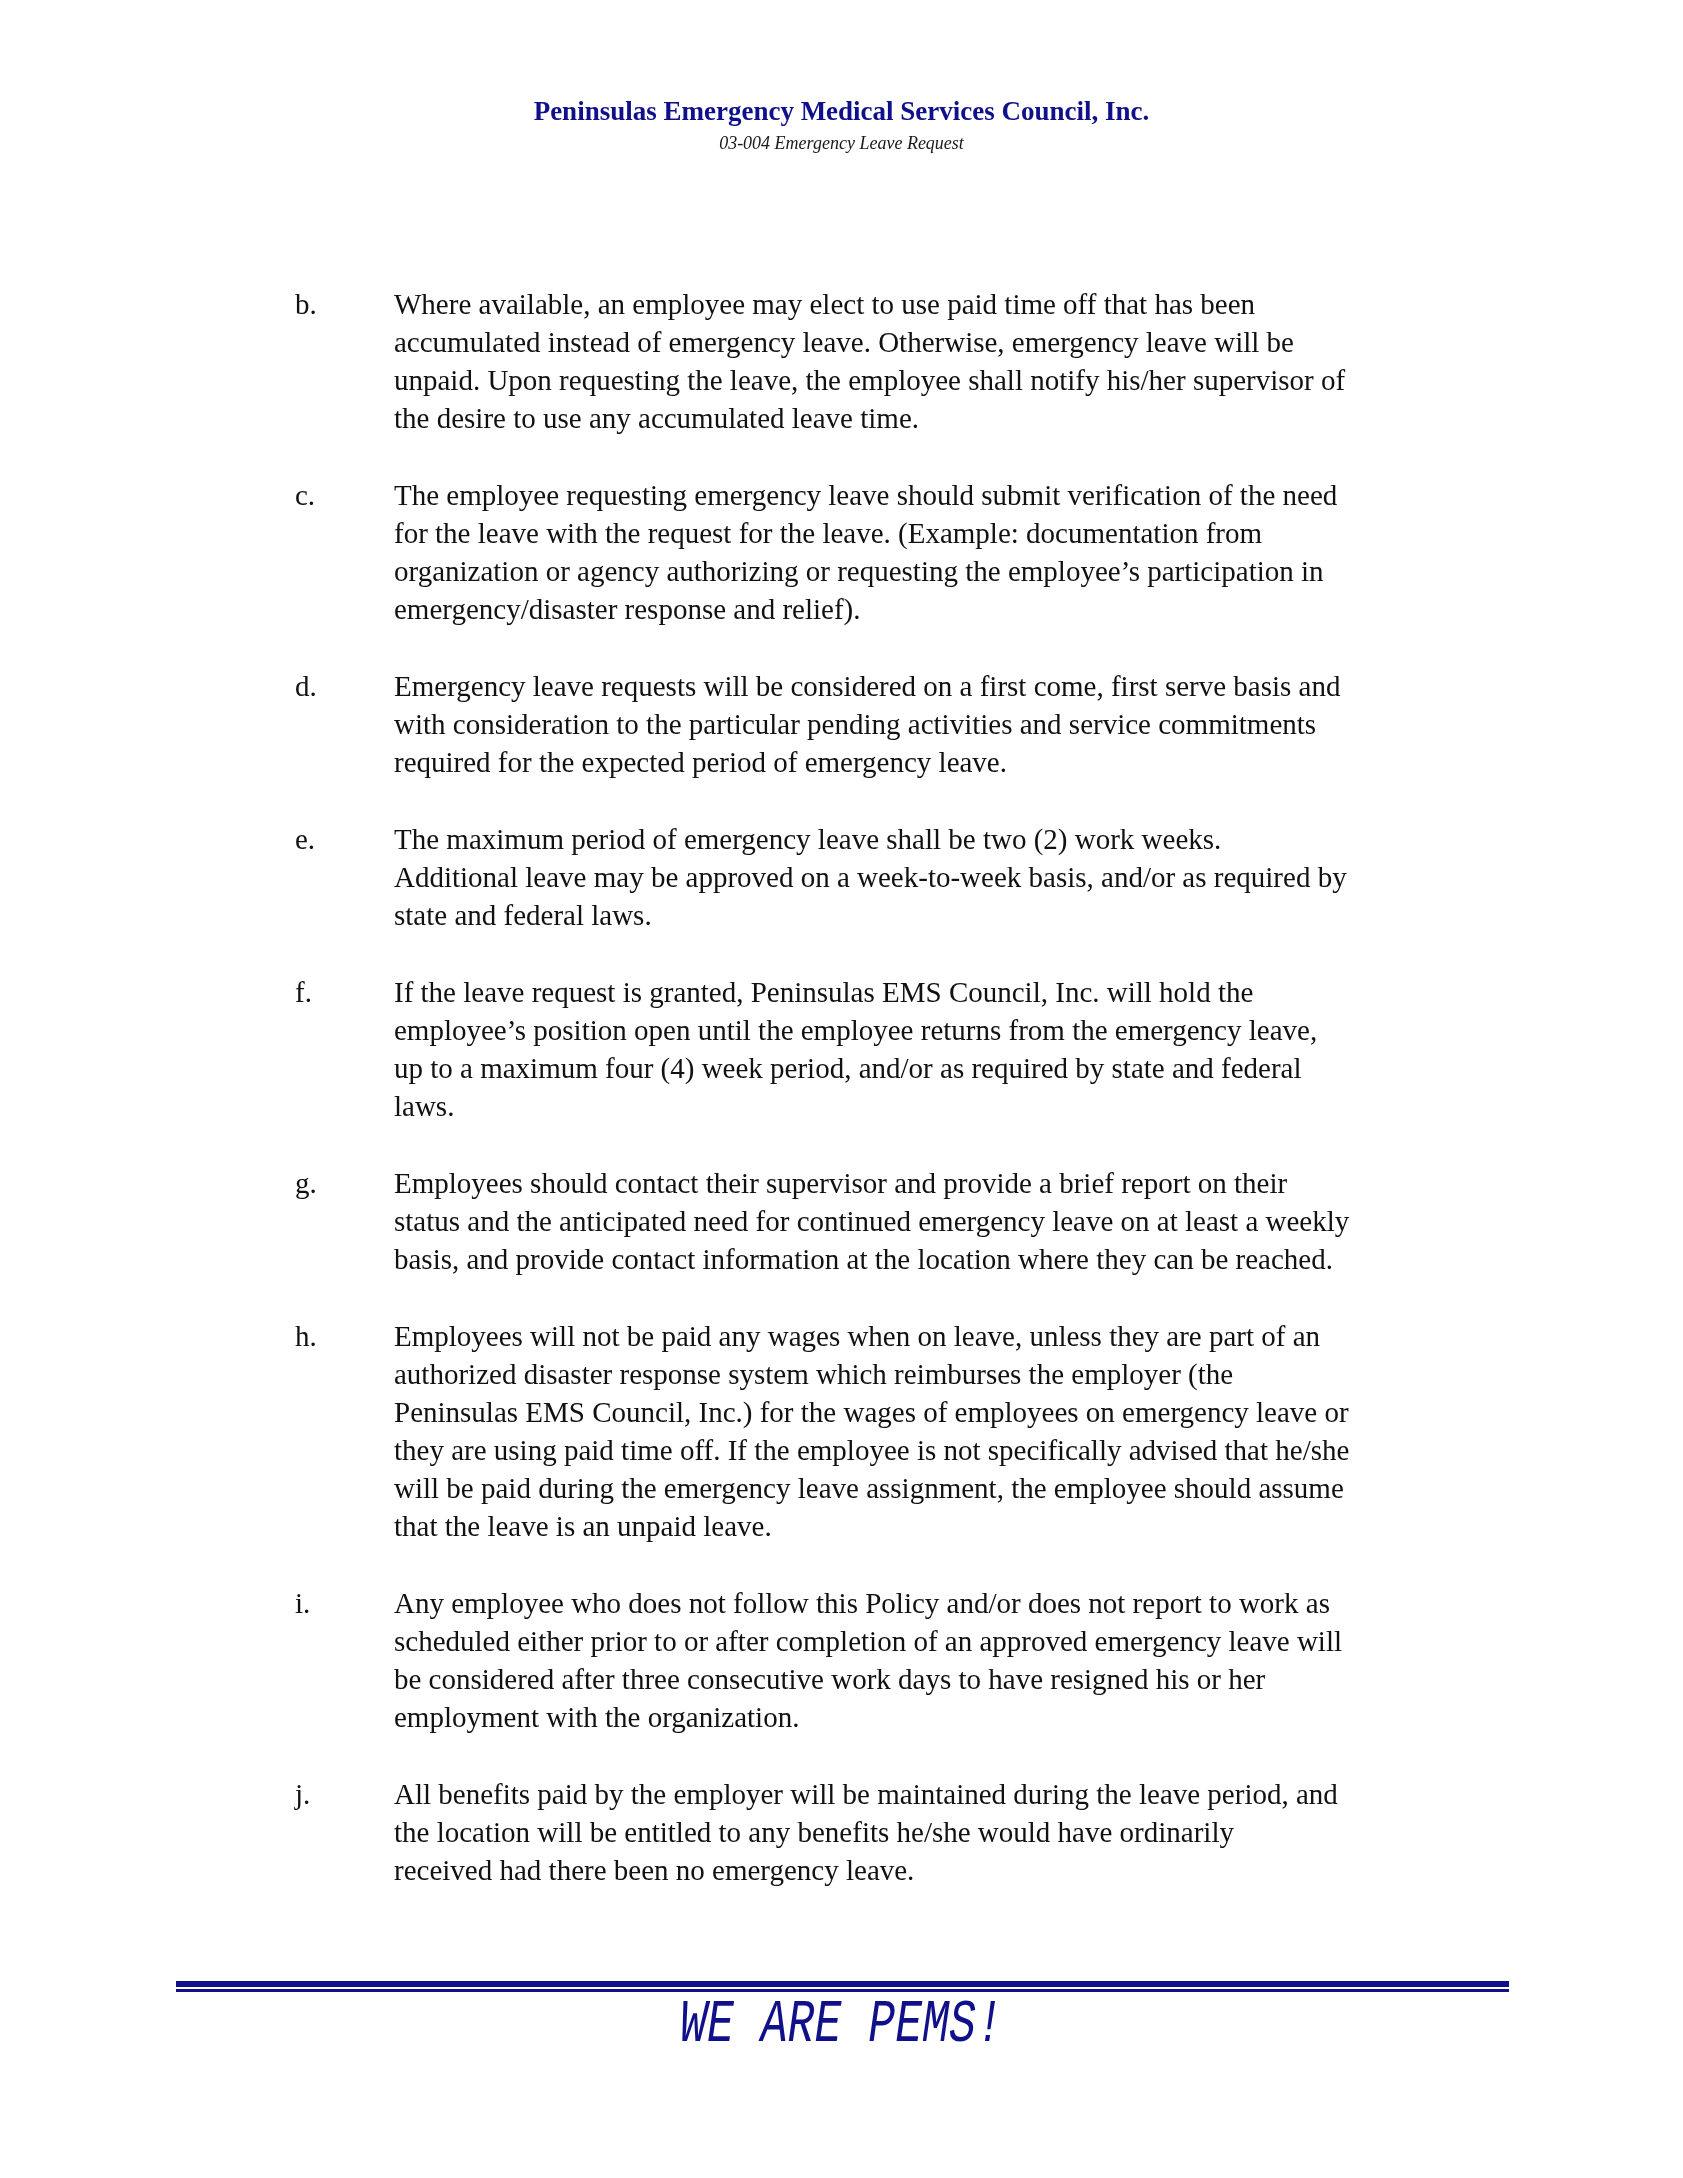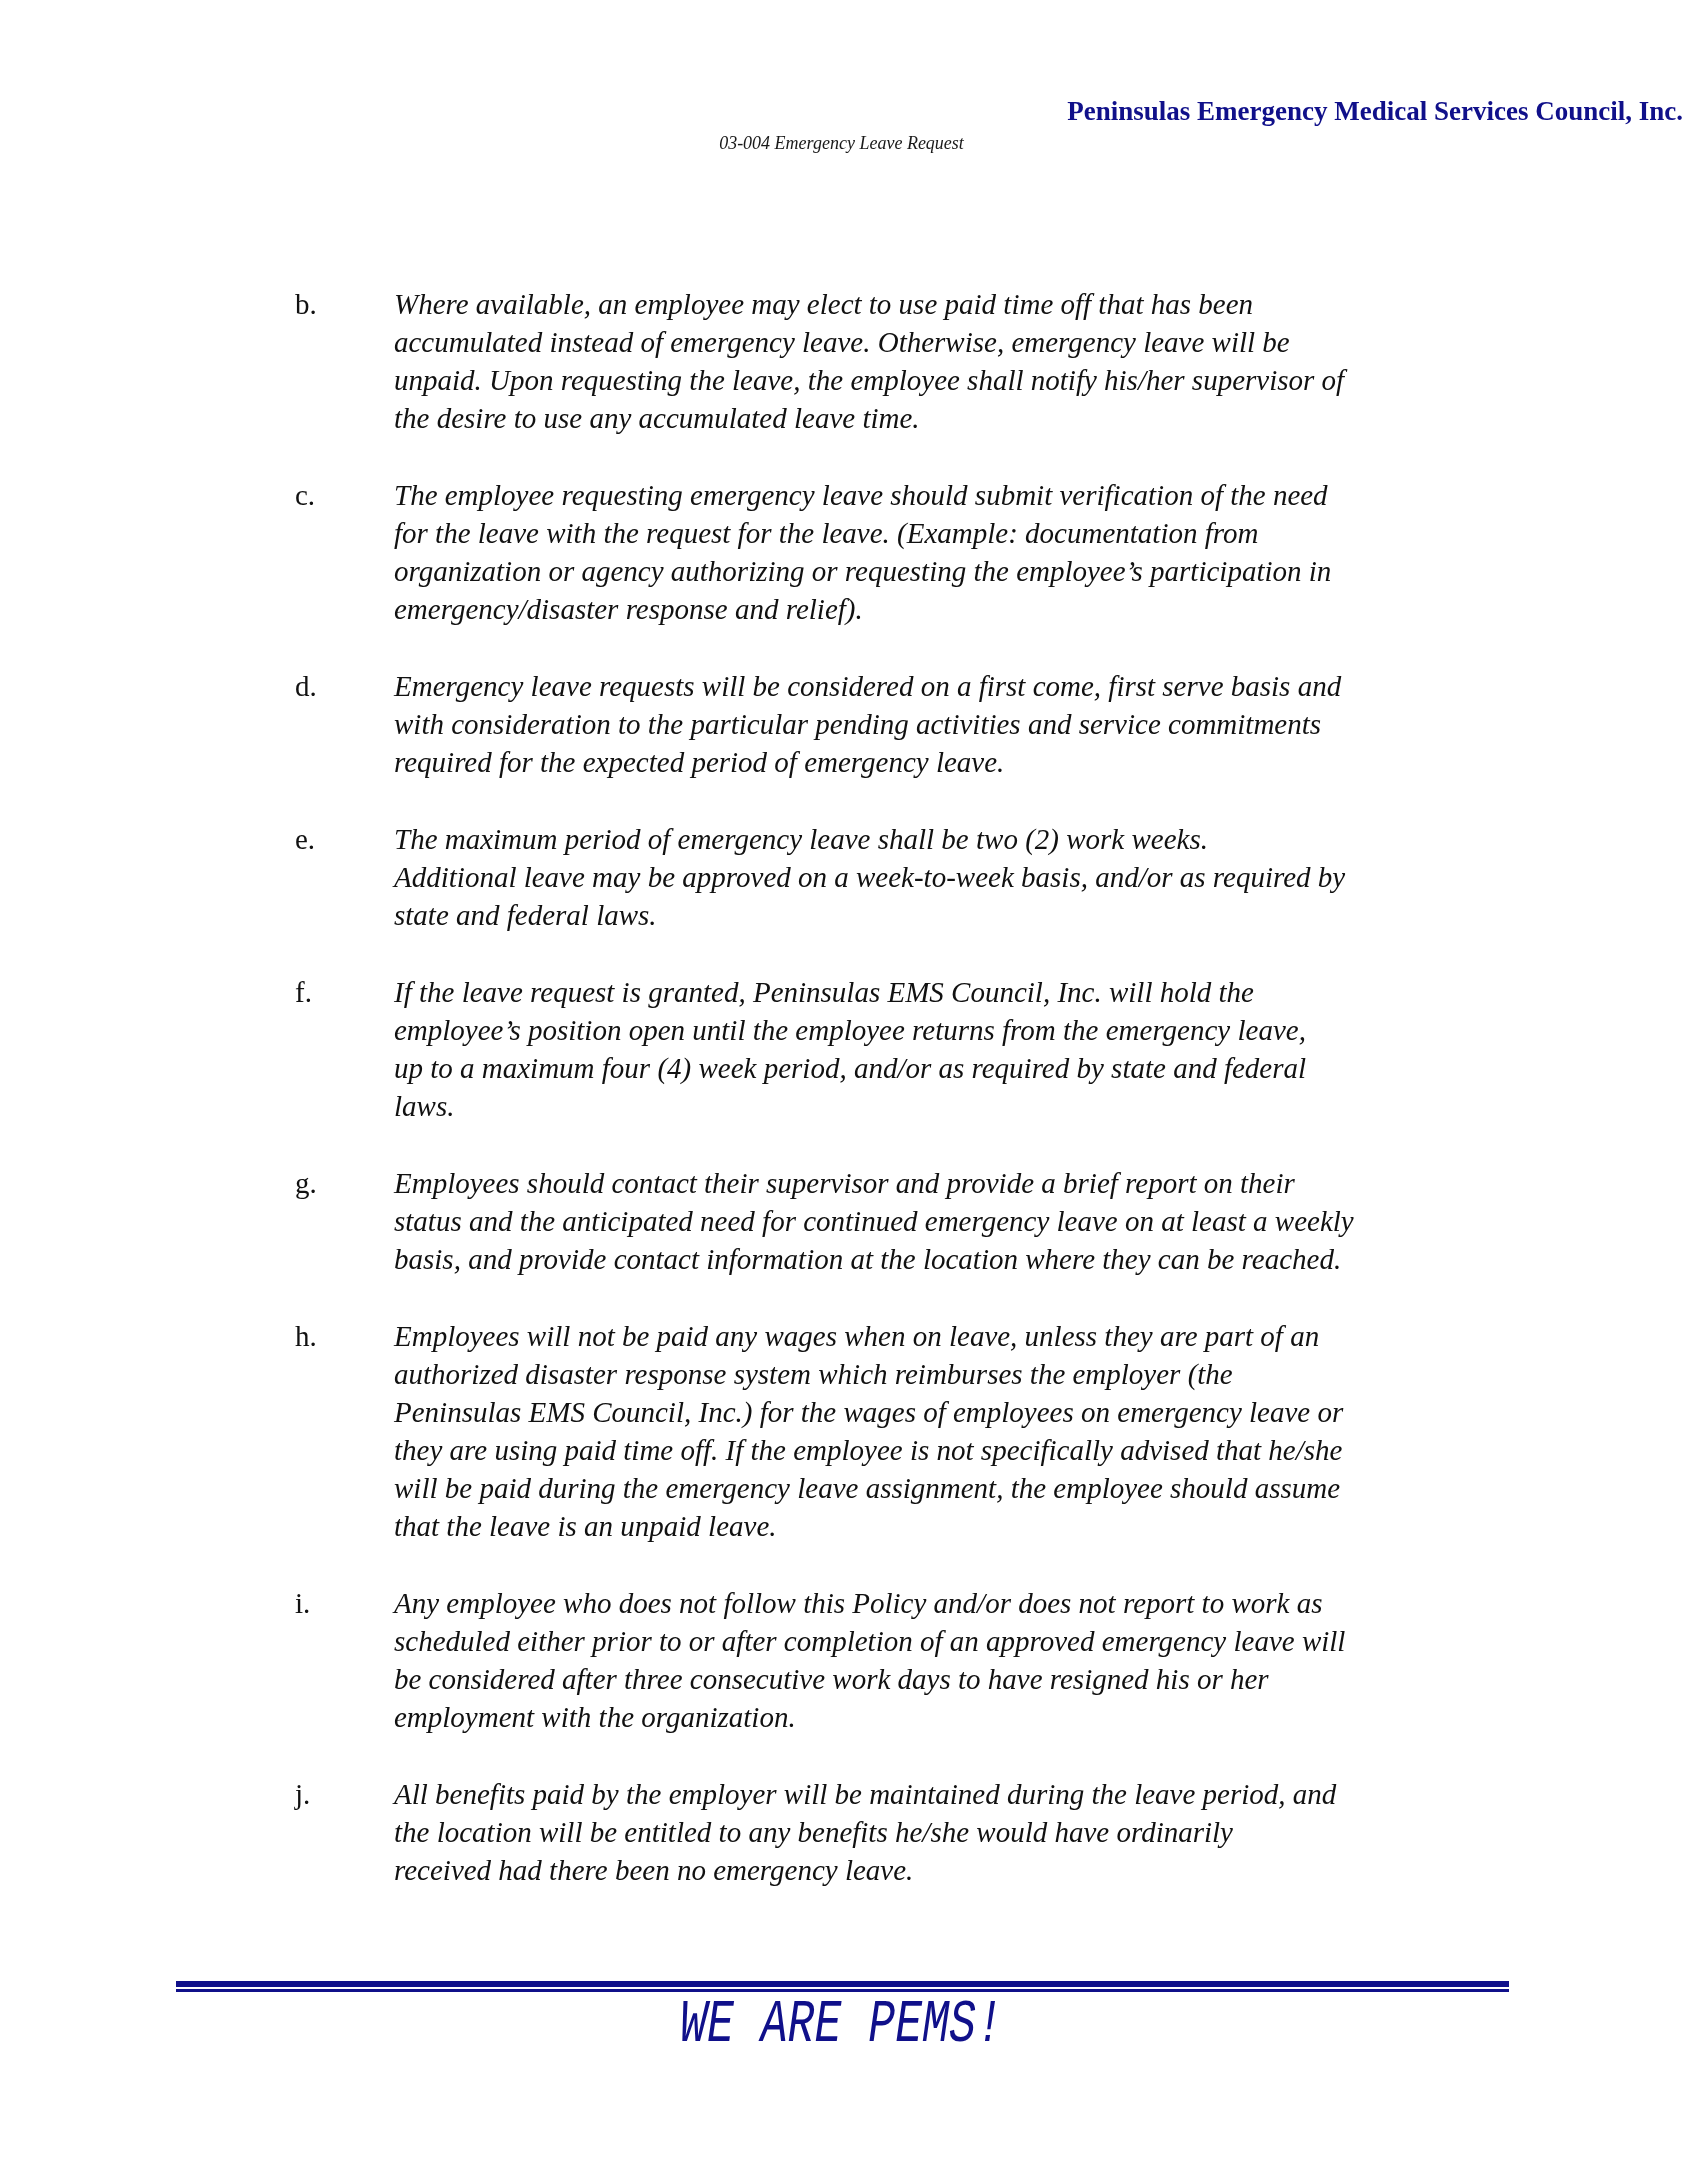--- a/index.html
+++ b/index.html
@@ -21,21 +21,20 @@
     top: 95px;
     left: 0;
     width: 100%;
     text-align: center;
   }
   .org {
     font-weight: 700;
     font-size: 27px;
     line-height: 33px;
     color: var(--navy, #10108A);
-    text-align: right;
   }
   .doc {
     font-style: italic;
     font-size: 18px;
     line-height: 31px;
     color: #1a1a1a;
   }
   .list {
     position: absolute;
     top: 285px;
@@ -49,21 +48,20 @@
     line-height: 38px;
     margin-bottom: 39px;
   }
   .marker {
     flex: 0 0 99px;
     width: 99px;
   }
   .text {
     width: 1099px;
     white-space: pre-line;
-    font-style: italic;
   }
   .rule {
     position: absolute;
     left: 176px;
     right: 174px;
     top: 1981px;
     height: 2px;
     border-top: 6px solid var(--navy, #10108A);
     border-bottom: 3px solid var(--navy, #10108A);
   }

